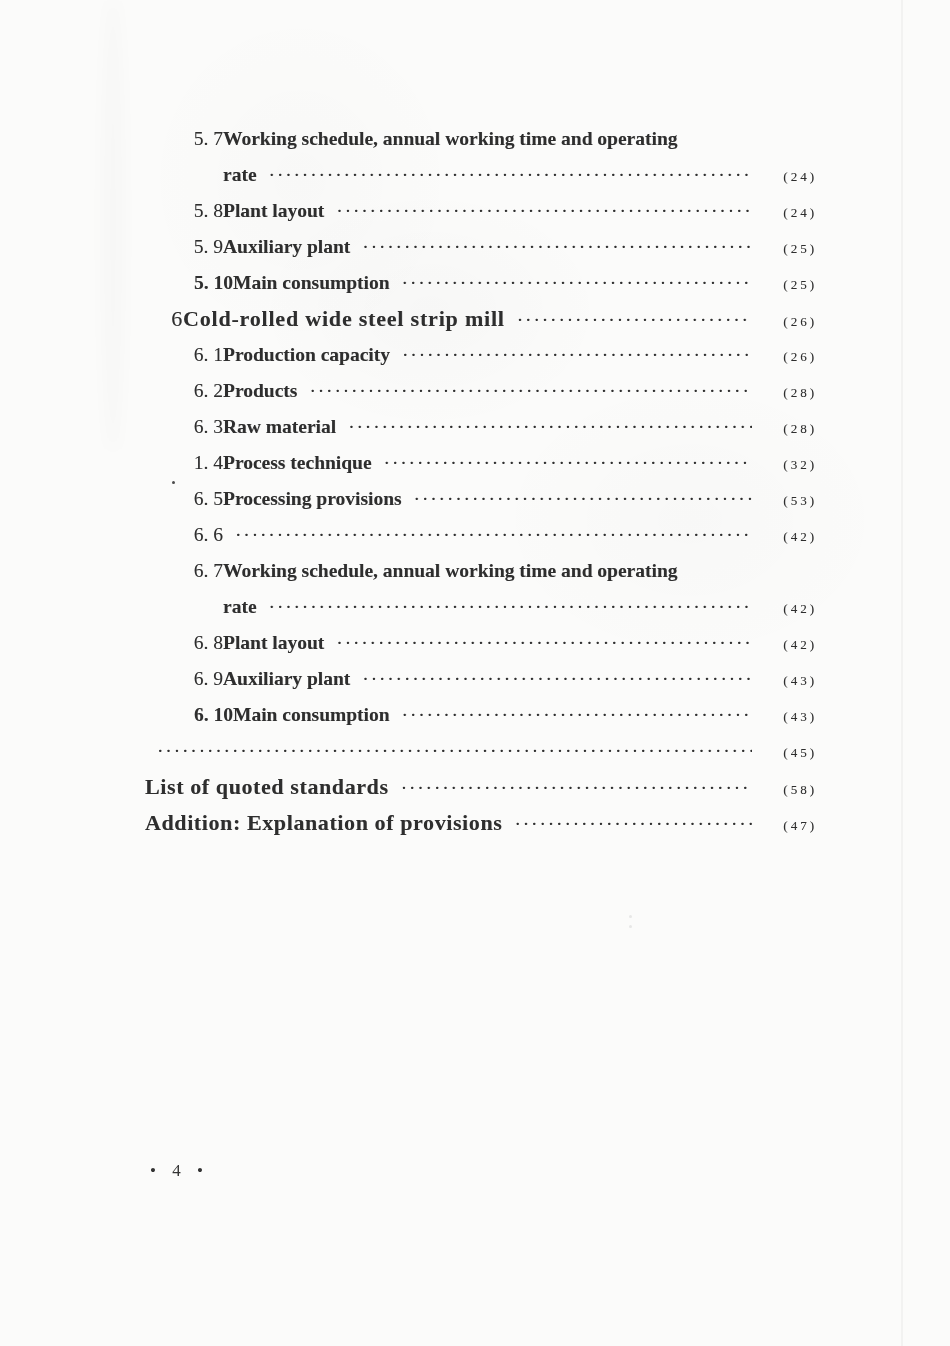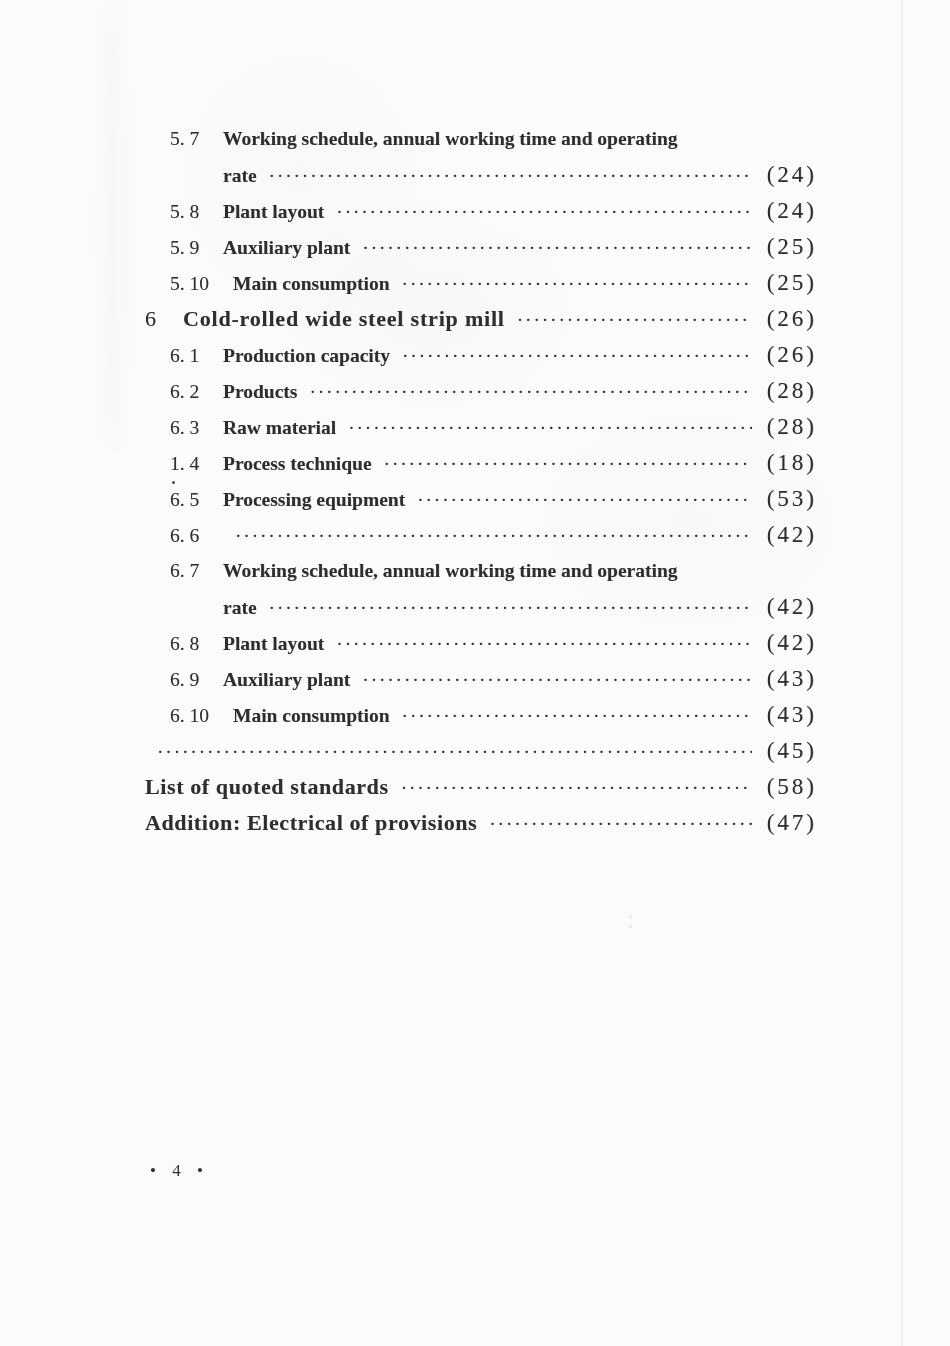--- a/index.html
+++ b/index.html
@@ -84,22 +84,23 @@
     line-height: 36px;
     font-size: 19.5px;
     white-space: nowrap;
     text-shadow: 0.3px 0.3px 0.5px rgba(30,30,30,0.28);
   }
   .row.sub  { padding-left: 25px; }
   .row.sub2 { padding-left: 78px; }
   .row .num {
     flex: 0 0 auto;
     min-width: 53px;
-  }
-  .row.wide .num { min-width: 63px; }
+    text-align: right;
+  }
+  .row.wide .num { min-width: 63px; font-weight: bold; }
   .row.section {
     font-size: 22px;
     letter-spacing: 0.8px;
   }
   .row.section .num { min-width: 38px; }
   .row.tail {
     font-size: 22px;
     letter-spacing: 0.6px;
   }
   .row .title { flex: 0 0 auto; font-weight: bold; }
@@ -110,21 +111,21 @@
     font-size: 19px;
     letter-spacing: 2px;
     color: #2f2f2f;
     white-space: nowrap;
     text-shadow: 0.4px 0.4px 0.4px rgba(30,30,30,0.35);
   }
   .pagenum {
     flex: 0 0 auto;
     min-width: 55px;
     text-align: right;
-    font-size: 23px;
+    font-size: 13px;
     letter-spacing: 3px;
   }
   .footer {
     position: absolute;
     left: 150px;
     top: 1161px;
     font-size: 17px;
     letter-spacing: 6px;
     color: #333;
   }
@@ -198,26 +199,26 @@
     <span class="num">6. 3</span>
     <span class="title">Raw material</span>
     <span class="leader">························································································································</span>
     <span class="pagenum">(28)</span>
   </div>
 
   <div class="row sub">
     <span class="num">1. 4</span>
     <span class="title">Process technique</span>
     <span class="leader">························································································································</span>
-    <span class="pagenum">(18)</span>
+    <span class="pagenum">(32)</span>
   </div>
 
   <div class="row sub">
     <span class="num">6. 5</span>
-    <span class="title">Processing equipment</span>
+    <span class="title">Processing provisions</span>
     <span class="leader">························································································································</span>
     <span class="pagenum">(53)</span>
   </div>
 
   <div class="row sub">
     <span class="num">6. 6</span>
     <span class="leader">························································································································</span>
     <span class="pagenum">(42)</span>
   </div>
 
@@ -263,20 +264,20 @@
 
   <div class="row tail">
 
     <span class="title">List of quoted standards</span>
     <span class="leader">························································································································</span>
     <span class="pagenum">(58)</span>
   </div>
 
   <div class="row tail">
 
-    <span class="title">Addition: Electrical of provisions</span>
+    <span class="title">Addition: Explanation of provisions</span>
     <span class="leader">························································································································</span>
     <span class="pagenum">(47)</span>
   </div>
 </div>
 
   <div class="footer">• 4 •</div>
 </div>
 
 </body></html>

